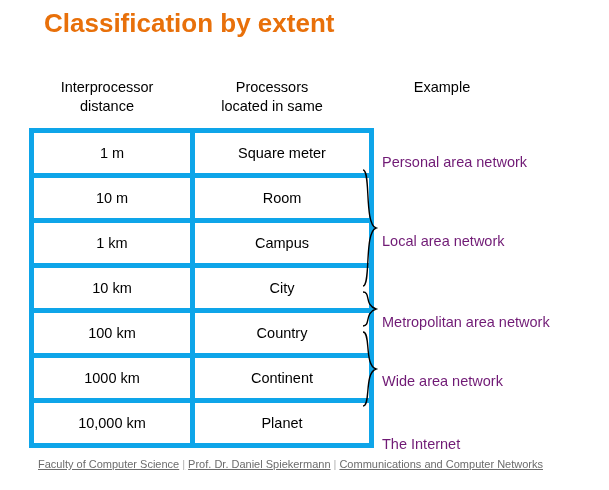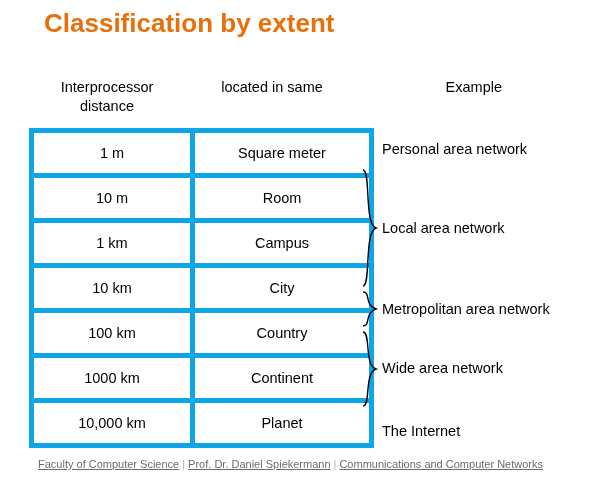--- a/index.html
+++ b/index.html
@@ -49,21 +49,21 @@
     left: 29px;
     width: 156px;
   }
   .hdr-proc {
     left: 185px;
     width: 174px;
   }
   .hdr-example {
     left: 382px;
     width: 120px;
-    text-align: right;
+    text-align: center;
   }
   table.extent {
     position: absolute;
     left: 29px;
     top: 128px;
     width: 330px;
     border-collapse: collapse;
     table-layout: fixed;
   }
   table.extent td {
@@ -83,22 +83,23 @@
   .examples {
     position: absolute;
     left: 360px;
     top: 128px;
     width: 249px;
     height: 320px;
   }
   .example-label {
     position: absolute;
     font-size: 14.5px;
-    color: #000000;
+    color: #701a75;
     white-space: nowrap;
+    margin-top: 13px;
   }
   .brace {
     position: absolute;
     left: 0px;
   }
   .footer {
     position: absolute;
     left: 38px;
     top: 458px;
     font-size: 11px;
@@ -117,20 +118,21 @@
 <div class="slide">
 
   <div class="slide-title">Classification by extent</div>
 
   <div class="headers">
     <div class="hdr hdr-dist">
       <div>Interprocessor</div>
       <div>distance</div>
     </div>
     <div class="hdr hdr-proc">
+      <div>Processors</div>
       <div>located in same</div>
     </div>
     <div class="hdr hdr-example">Example</div>
   </div>
 
   <table class="extent">
     <tbody>
       <tr>
         <td class="col-dist">1 m</td>
         <td class="col-proc">Square meter</td>

